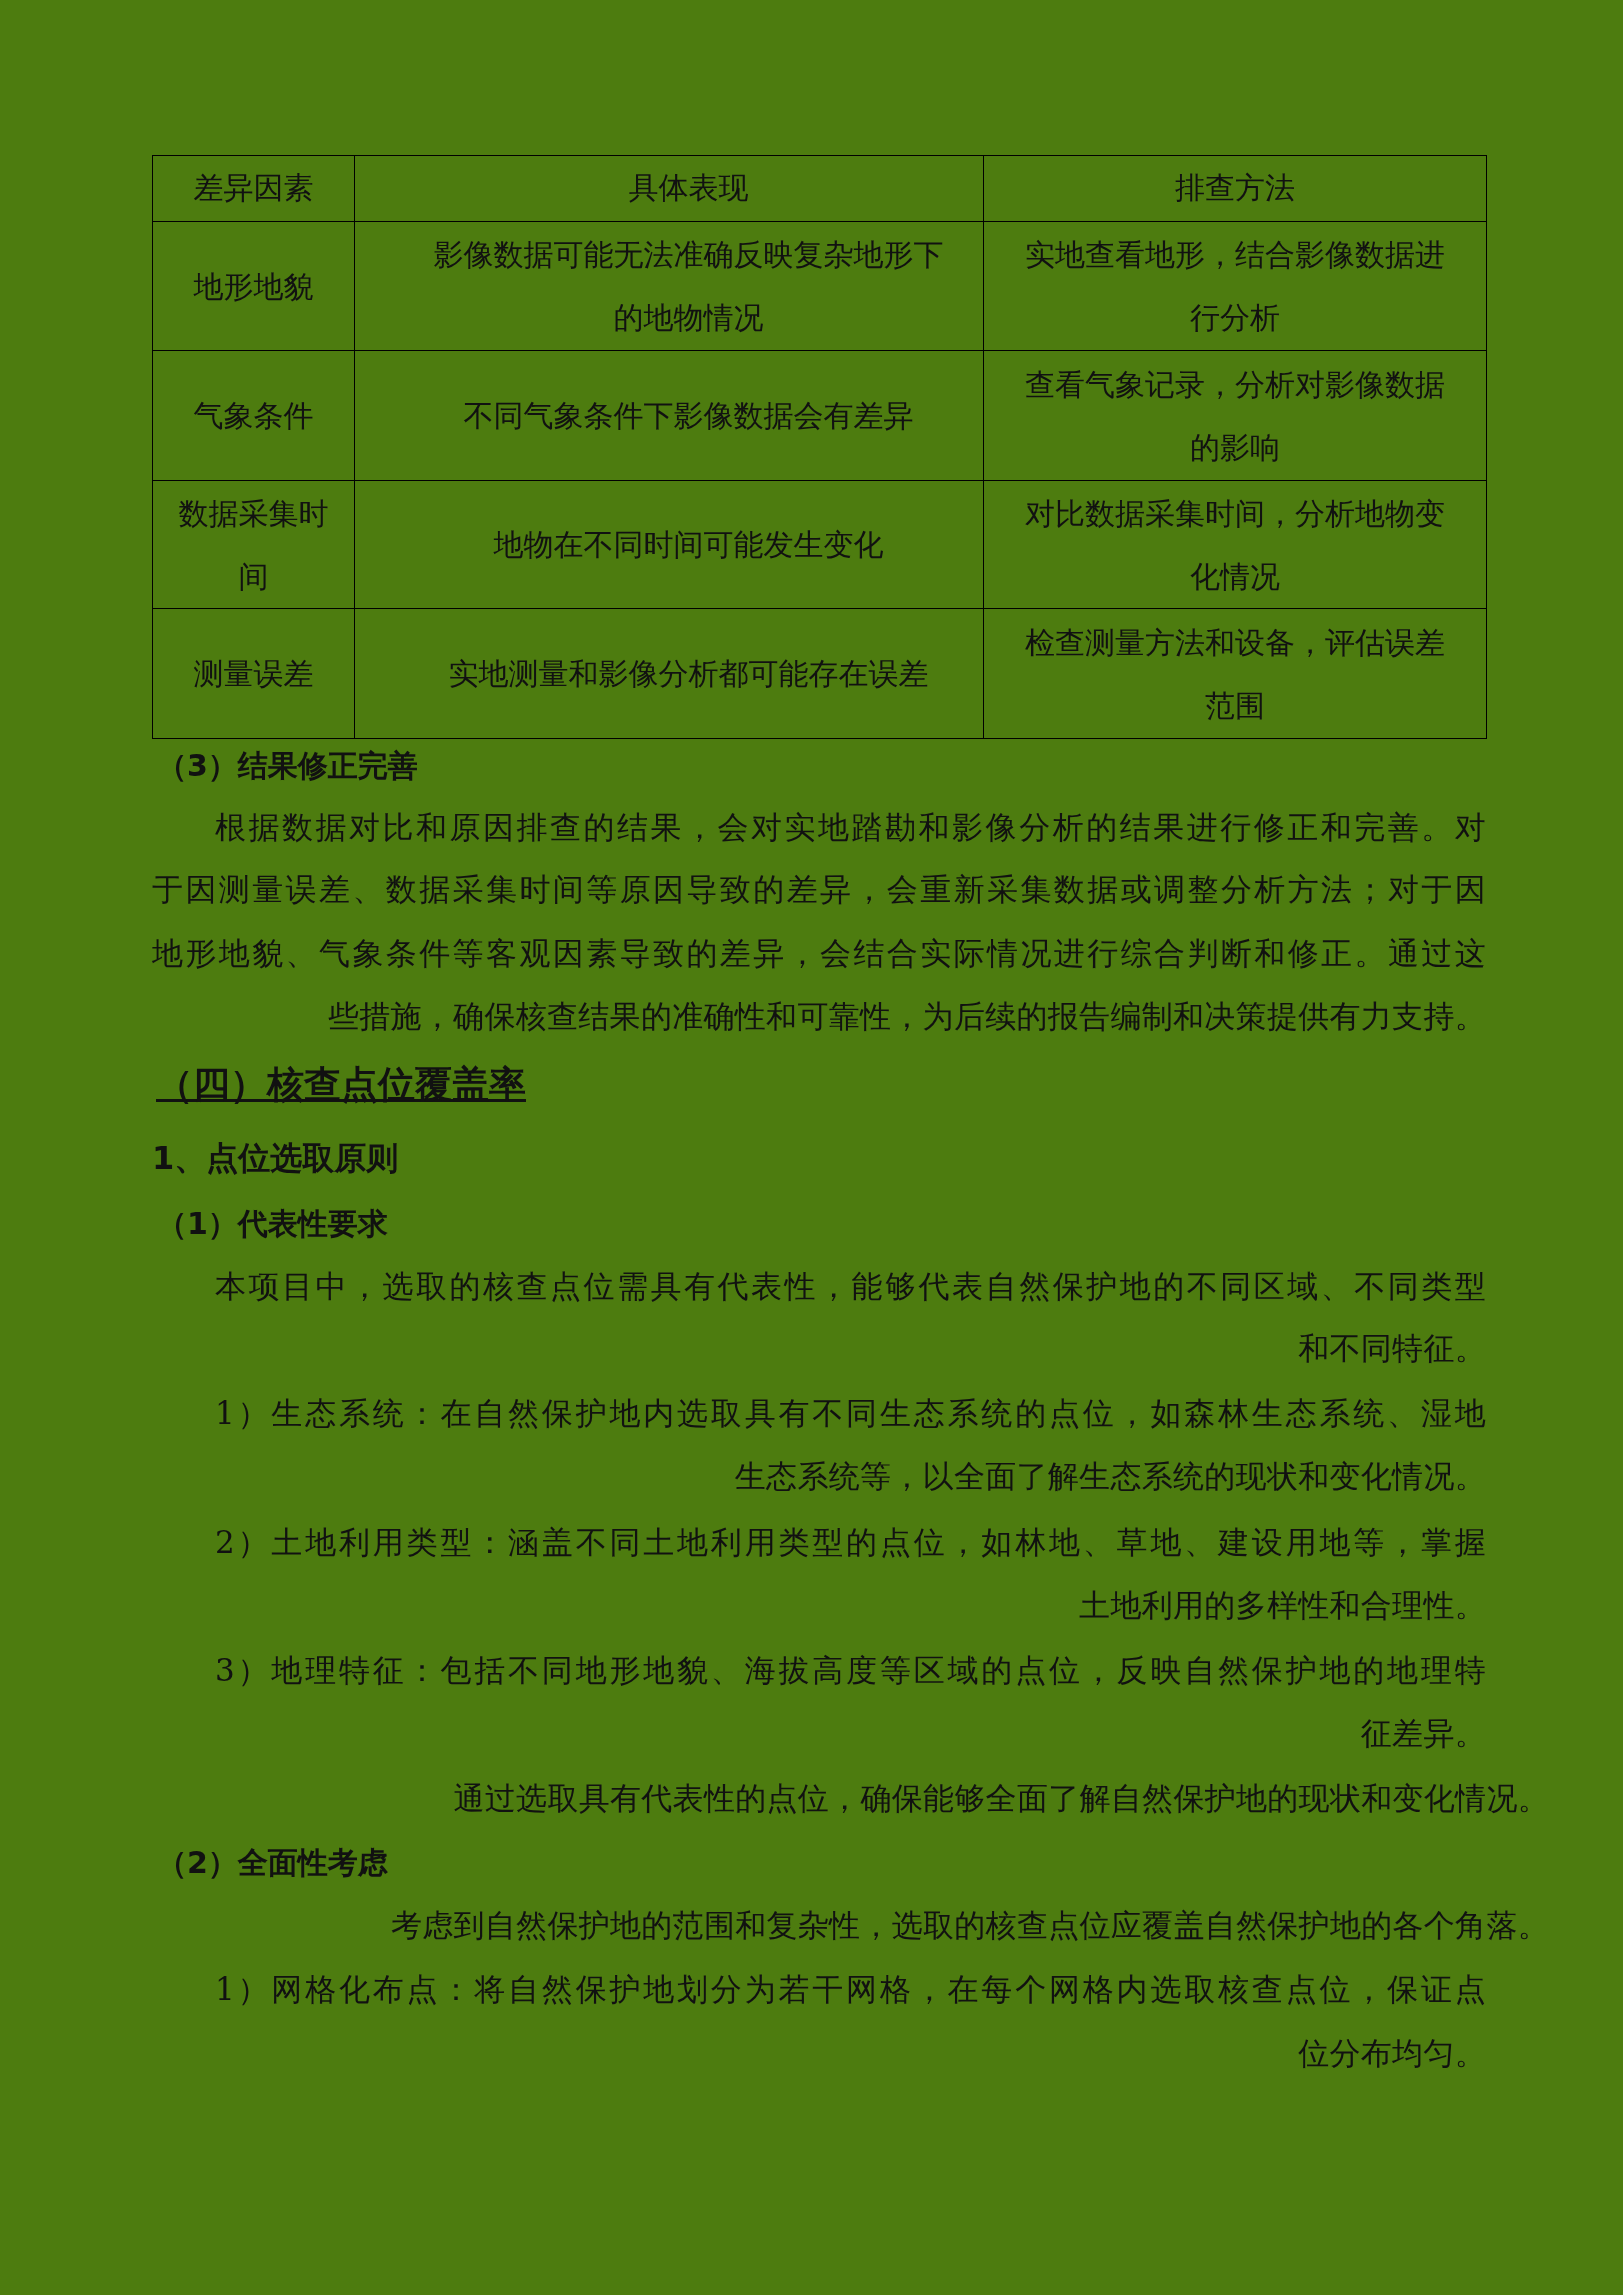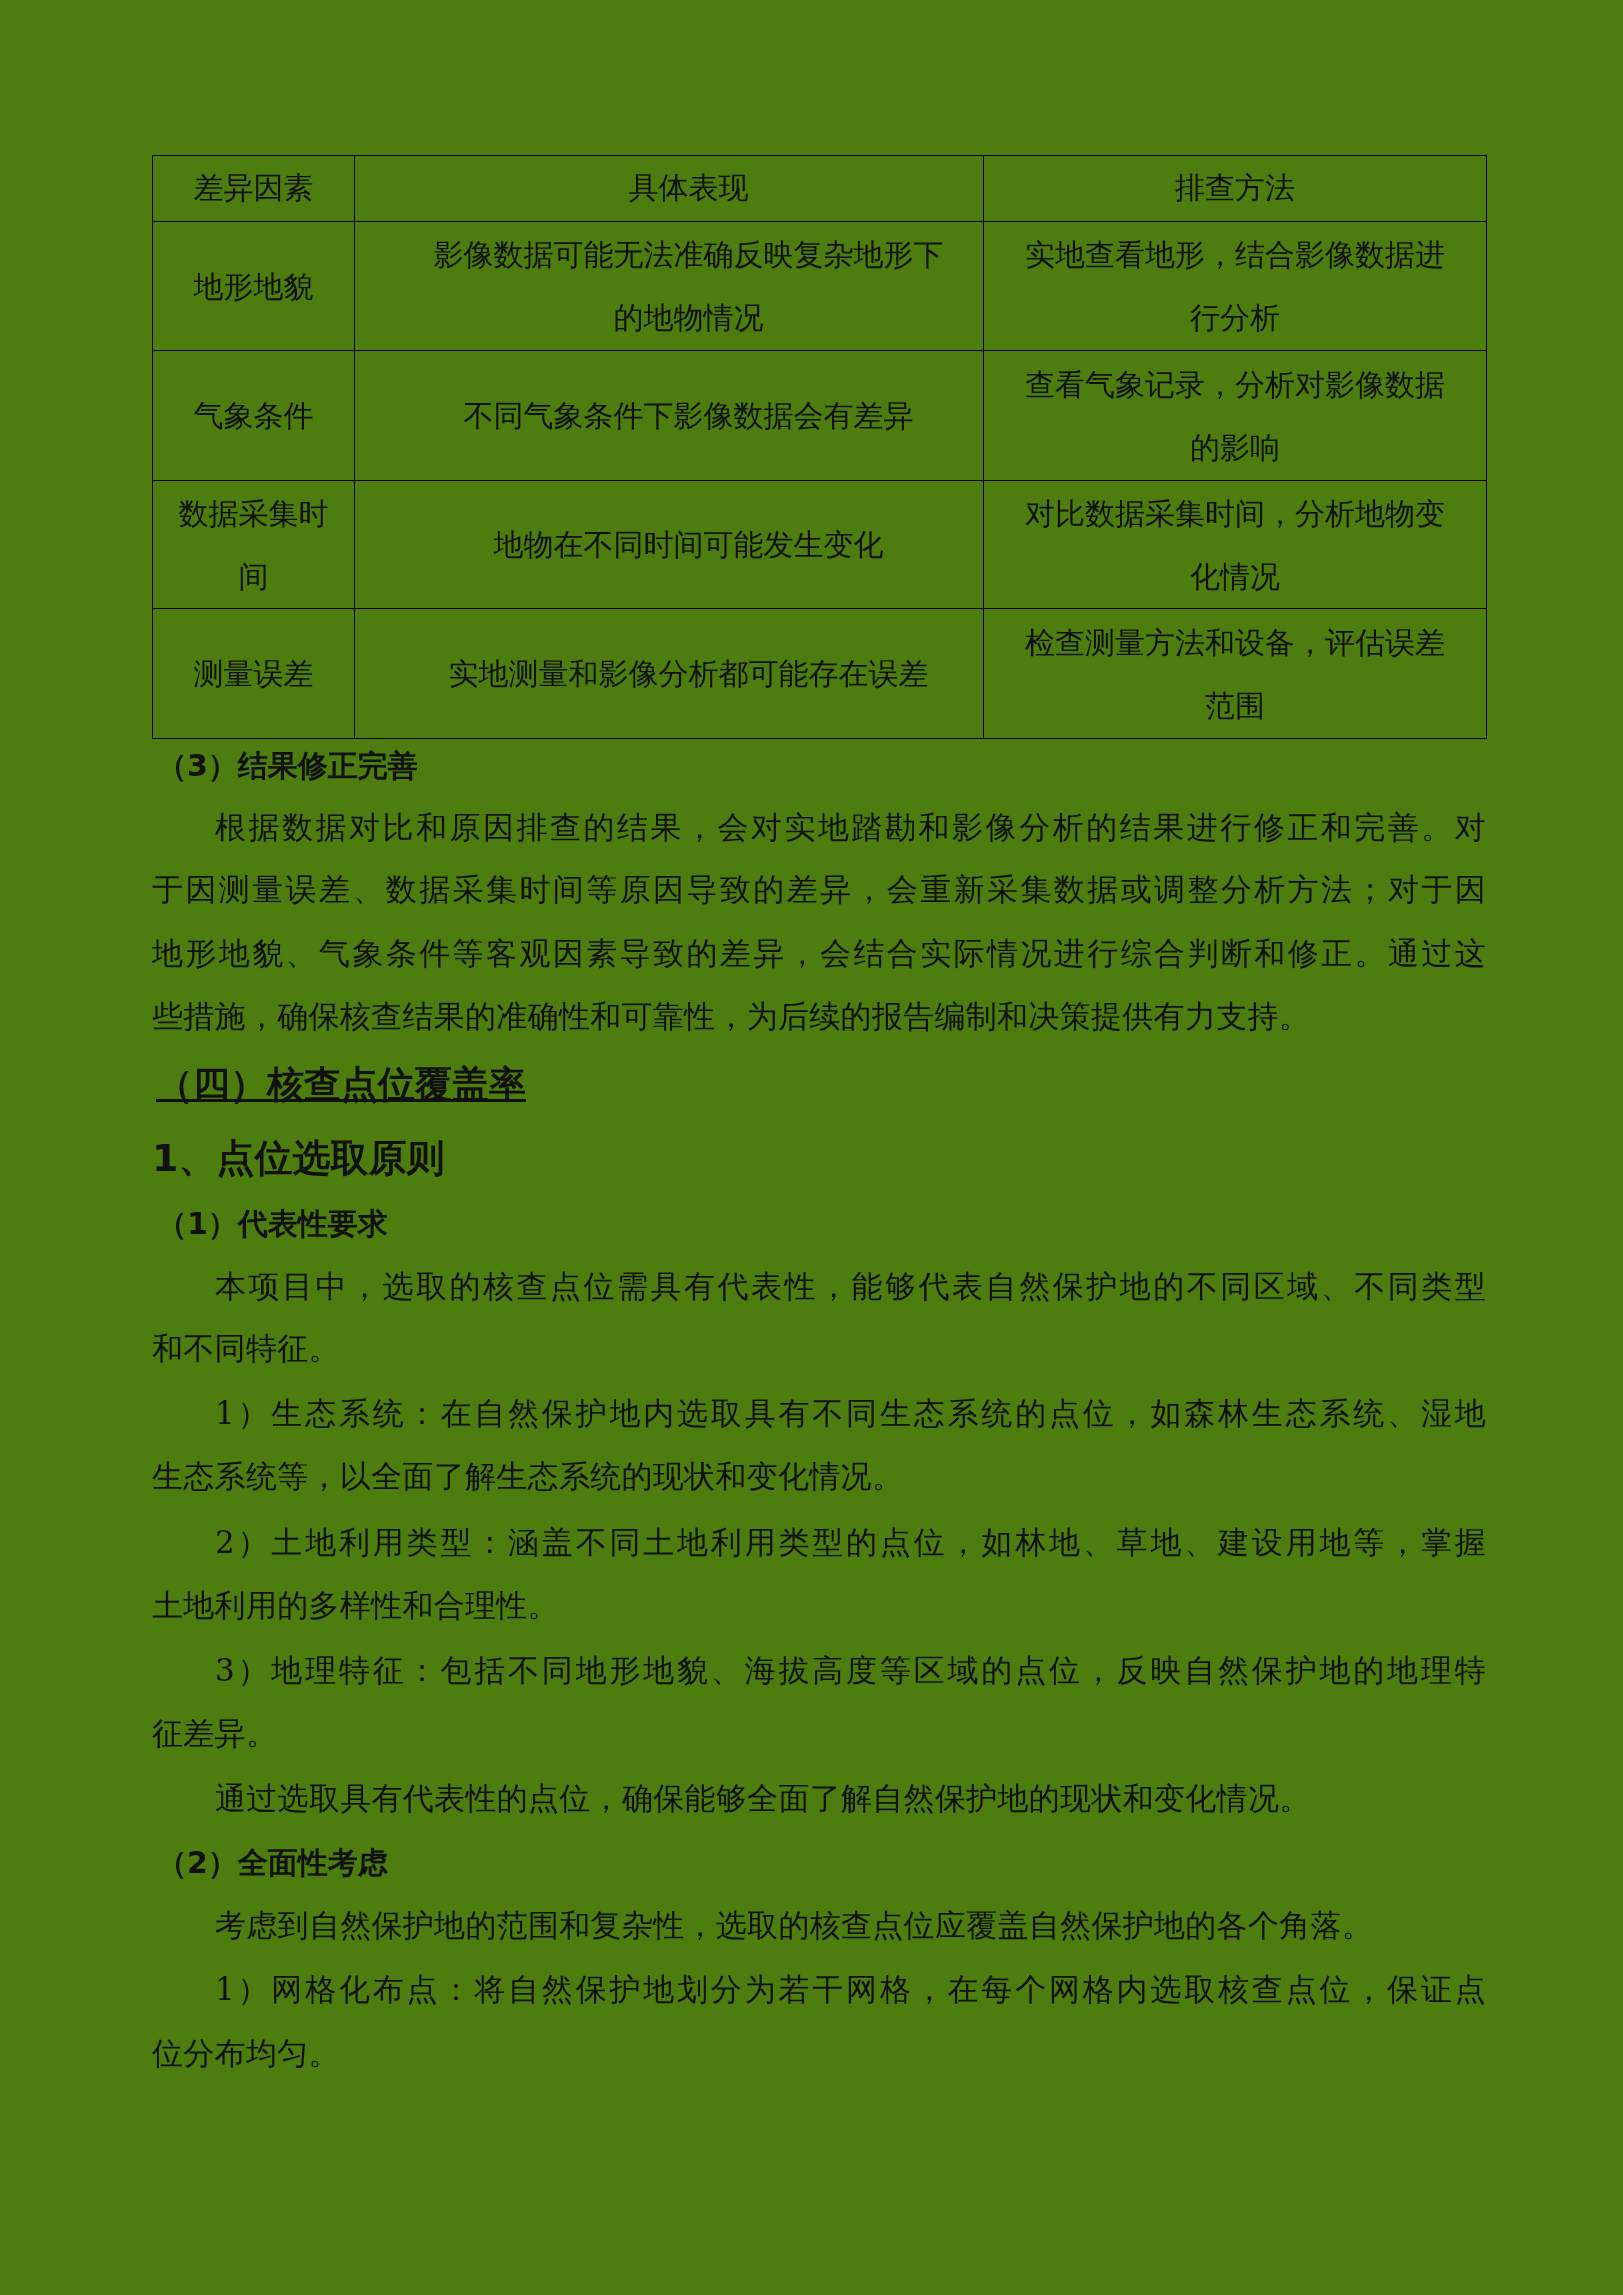--- a/index.html
+++ b/index.html
@@ -16,25 +16,25 @@
   .diff-table tr.head { height: 66px; }
   .diff-table tr.row1 { height: 129px; }
   .diff-table tr.row2 { height: 130px; }
   .diff-table tr.row3 { height: 128px; }
   .diff-table tr.row4 { height: 130px; margin-top: 32px; }
   .diff-table td.c1 { width: 202px; }
   .diff-table td.c2 { width: 629px; padding-left: 48px; }
   .diff-table td.c3 { width: 503px; }
   .diff-table td.c3 { padding: 0 6.5px; }
 
-  .line { position: absolute; white-space: nowrap; font-size: 31px; line-height: 39px; }
+  .line { position: absolute; white-space: nowrap; font-size: 31px; line-height: 39px; text-align: right; }
   .body-line { left: 152px; width: 1334px; letter-spacing: 0.3px; }
   .h3 { font-weight: bold; font-size: 30px; left: 157px; font-family: "DejaVu Sans", "Liberation Sans", sans-serif; }
   .h2 { font-weight: bold; font-size: 37px; left: 156px; font-family: "DejaVu Sans", "Liberation Sans", sans-serif; text-decoration: underline; }
-  .h-num { font-weight: bold; font-size: 38px; left: 152px; font-family: "DejaVu Sans", "Liberation Sans", sans-serif; }
+  .h-num { font-weight: bold; font-size: 32px; left: 152px; font-family: "DejaVu Sans", "Liberation Sans", sans-serif; }
   .justify { text-align: justify; text-align-last: justify; }
 </style>
 </head>
 <body>
 
 <div class="page">
 
   <table class="diff-table">
     <tbody>
         <tr class="head">

